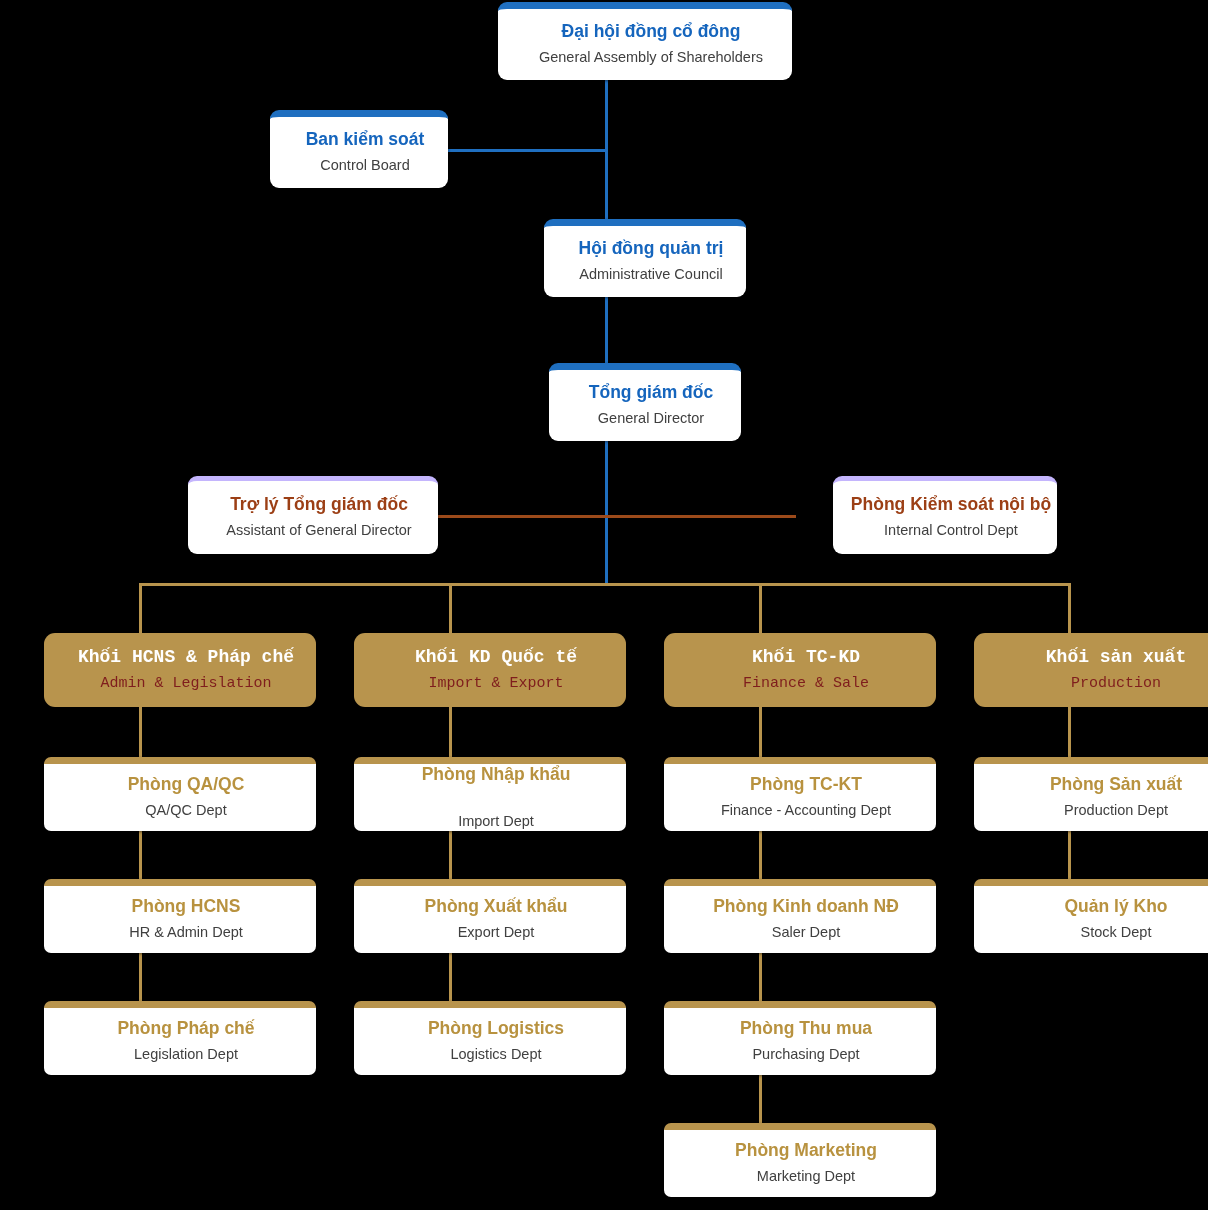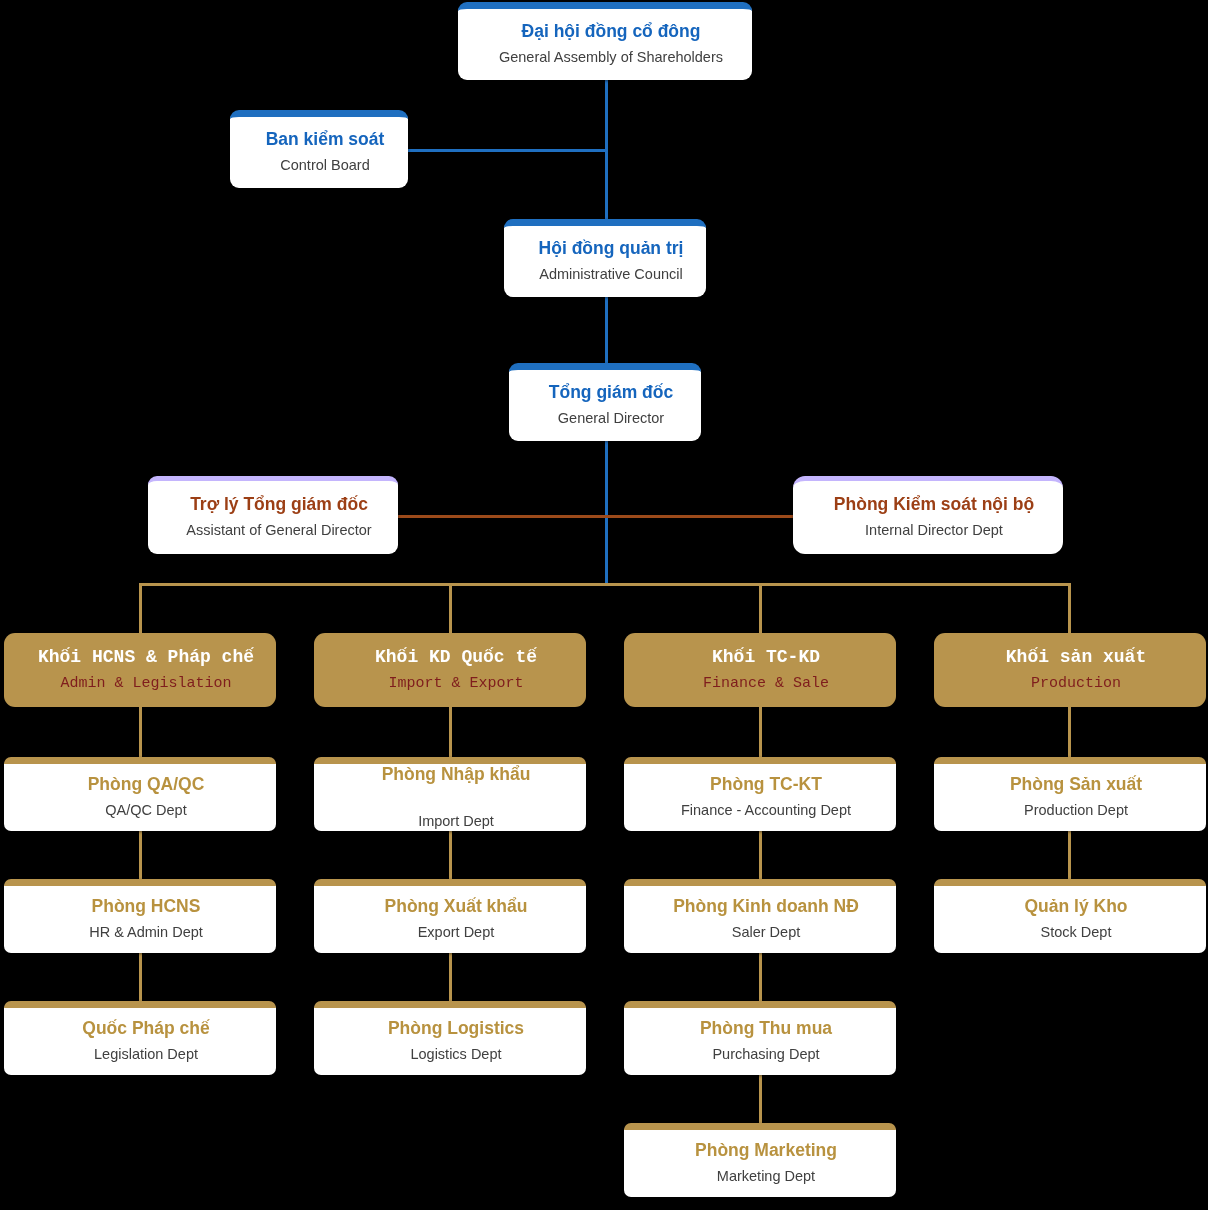--- a/index.html
+++ b/index.html
@@ -35,20 +35,21 @@
     background: #ffffff;
     border-radius: 9px;
     text-align: center;
     padding: 9px 8px 10px 20px;
     display: flex;
     flex-direction: column;
     justify-content: center;
     align-items: center;
     box-shadow: 0 1px 3px rgba(0,0,0,0.55);
     overflow: hidden;
+    margin-left: 40px;
   }
   .node .vn {
     font-weight: bold;
     font-size: 17.5px;
     line-height: 1.25;
     white-space: nowrap;
   }
   .node .en {
     font-size: 14.5px;
     color: #404040;
@@ -135,23 +136,23 @@
   <div class="node blue" style="left:509px; top:363px; width:192px; height:78px;">
     <div class="vn">Tổng giám đốc</div>
     <div class="en">General Director</div>
   </div>
 
   <div class="node brown" style="left:148px; top:476px; width:250px; height:78px;">
     <div class="vn">Trợ lý Tổng giám đốc</div>
     <div class="en">Assistant of General Director</div>
   </div>
 
-  <div class="node brown" style="left:793px; top:476px; width:270px; height:78px;border-radius:12px;">
+  <div class="node brown" style="left:793px; top:476px; width:224px; height:78px;">
     <div class="vn">Phòng Kiểm soát nội bộ</div>
-    <div class="en">Internal Director Dept</div>
+    <div class="en">Internal Control Dept</div>
   </div>
 
   <div class="node division" style="left:4px; top:633px; width:272px; height:74px;">
     <div class="vn">Khối HCNS &amp; Pháp chế</div>
     <div class="en">Admin &amp; Legislation</div>
   </div>
 
   <div class="node division" style="left:314px; top:633px; width:272px; height:74px;">
     <div class="vn">Khối KD Quốc tế</div>
     <div class="en">Import &amp; Export</div>
@@ -169,21 +170,21 @@
 
   <div class="node dept" style="left:4px; top:757px; width:272px; height:74px;">
     <div class="vn">Phòng QA/QC</div>
     <div class="en">QA/QC Dept</div>
   </div>
   <div class="node dept" style="left:4px; top:879px; width:272px; height:74px;">
     <div class="vn">Phòng HCNS</div>
     <div class="en">HR &amp; Admin Dept</div>
   </div>
   <div class="node dept" style="left:4px; top:1001px; width:272px; height:74px;">
-    <div class="vn">Quốc Pháp chế</div>
+    <div class="vn">Phòng Pháp chế</div>
     <div class="en">Legislation Dept</div>
   </div>
 
   <div class="node dept" style="left:314px; top:757px; width:272px; height:74px;gap:21px;">
     <div class="vn">Phòng Nhập khẩu</div>
     <div class="en">Import Dept</div>
   </div>
   <div class="node dept" style="left:314px; top:879px; width:272px; height:74px;">
     <div class="vn">Phòng Xuất khẩu</div>
     <div class="en">Export Dept</div>

